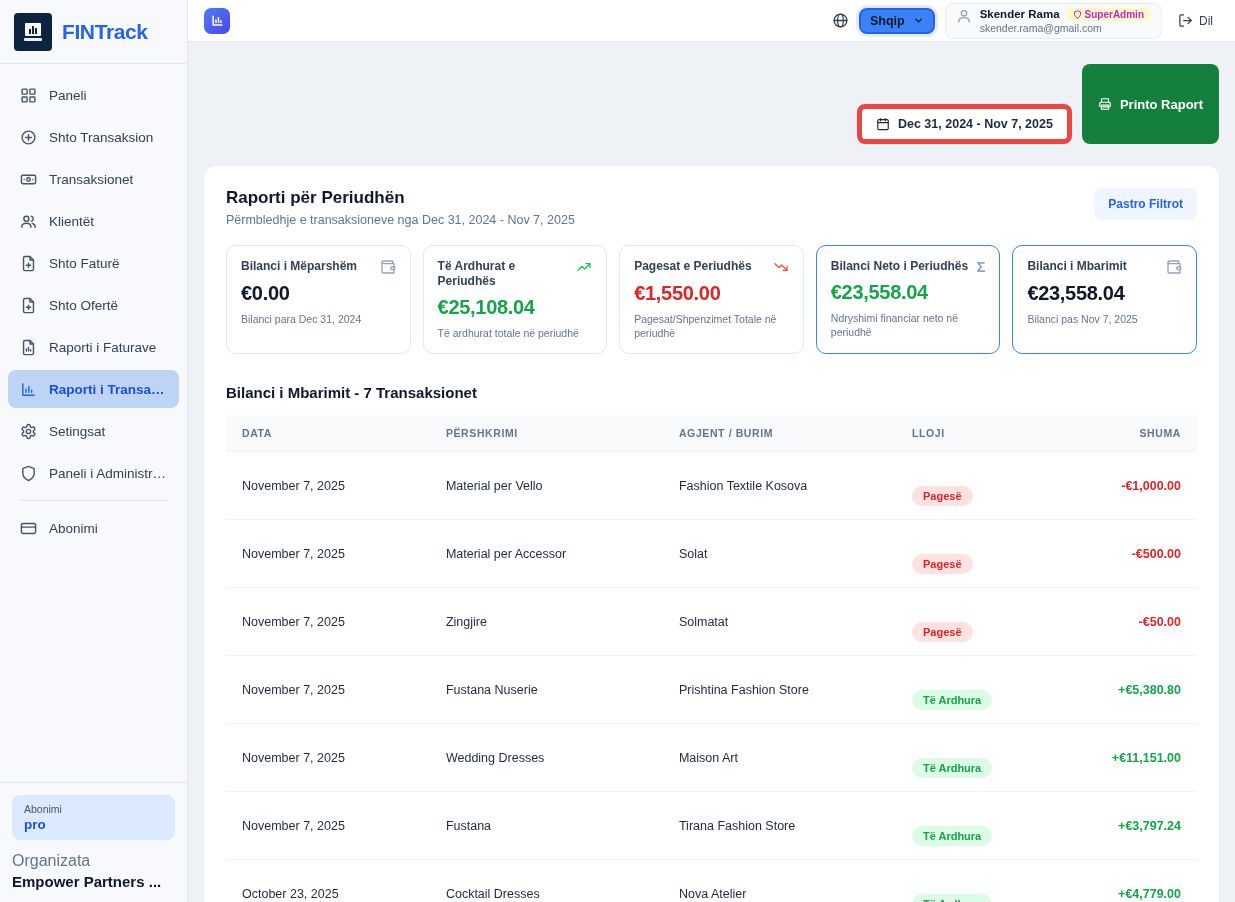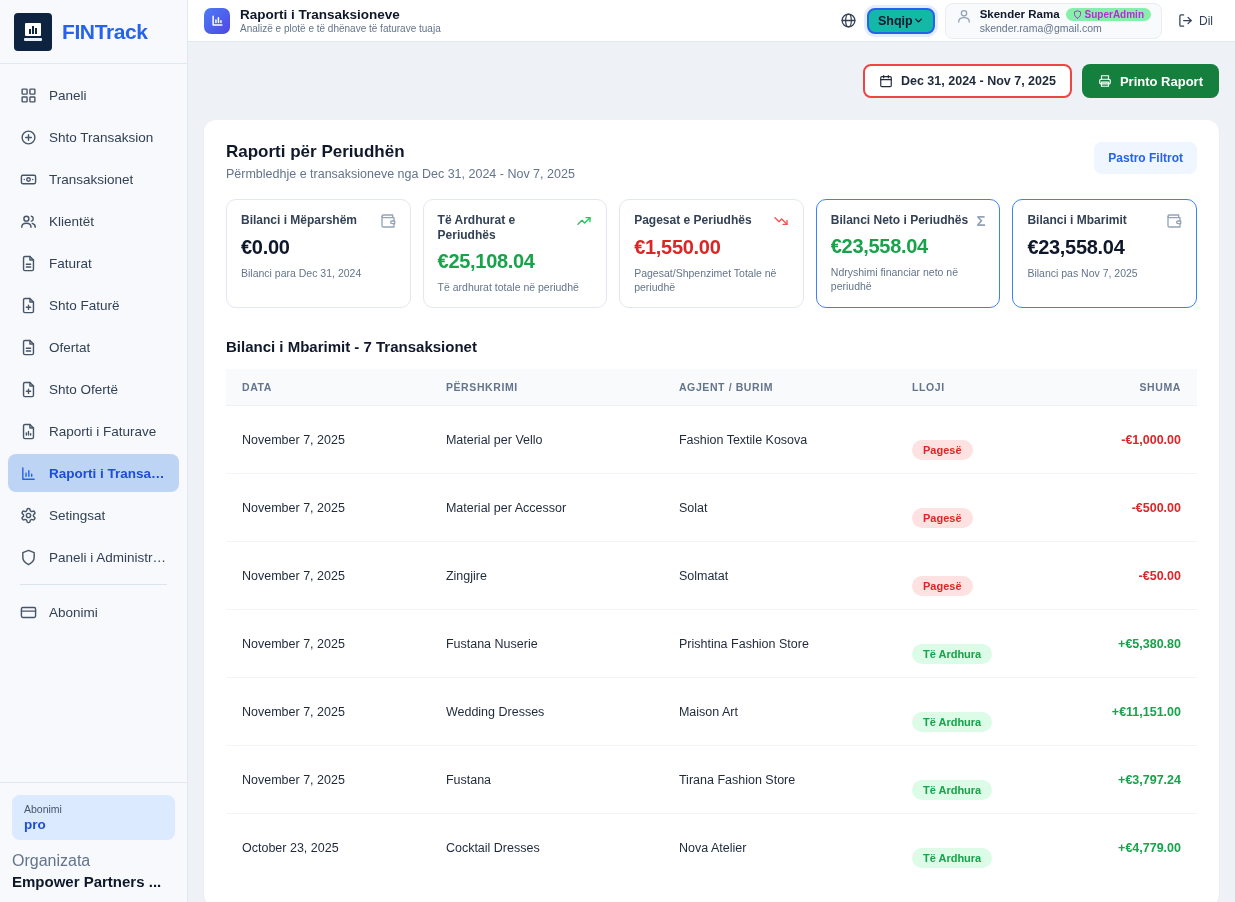--- a/index.html
+++ b/index.html
@@ -30,32 +30,32 @@
   .org .v { font-size:15px; font-weight:700; color:#0f172a; white-space:nowrap; overflow:hidden; text-overflow:ellipsis; }
 
   
   .main { flex:1; display:flex; flex-direction:column; min-width:0; }
   .topbar { height:42px; background:#fff; border-bottom:1px solid #e2e8f0; display:flex; align-items:center; padding:0 16px; gap:10px; }
   .tb-icon { width:26px; height:26px; border-radius:7px; background:linear-gradient(135deg,#4c7cf5,#4f46e5); display:flex; align-items:center; justify-content:center; color:#fff; flex:none; }
   .tb-title { font-size:13.5px; font-weight:700; color:#0f172a; line-height:1.2; }
   .tb-sub { font-size:10px; color:#64748b; }
   .tb-right { margin-left:auto; display:flex; align-items:center; gap:10px; }
   .globe { color:#334155; }
-  .lang-select { display:flex; align-items:center; gap:0; border:2px solid #2563eb; border-radius:8px; padding:4px 9px; font-size:12.5px; font-weight:600; color:#0f172a; background:#14b8a6; cursor:pointer; box-shadow:0 0 0 3px rgba(37,99,235,.12);text-align:right; }
+  .lang-select { display:flex; align-items:center; gap:8px; border:2px solid #2563eb; border-radius:8px; padding:4px 9px; font-size:12.5px; font-weight:600; color:#0f172a; background:#3b82f6; cursor:pointer; box-shadow:0 0 0 3px rgba(37,99,235,.12);text-align:right; }
   .user-chip { display:flex; align-items:flex-start; gap:8px; background:#f8fafc; border:1px solid #e9edf3; border-radius:8px; padding:4px 10px; cursor:pointer; }
   .user-ic { color:#94a3b8; }
   .user-name-row { display:flex; align-items:center; gap:6px; }
   .user-name { font-size:11.5px; font-weight:700; color:#0f172a; }
-  .role-badge { display:inline-flex; align-items:center; gap:3px; background:#86efac; color:#c026d3; font-size:10px; font-weight:700; border-radius:999px; padding:1px 7px; }
+  .role-badge { display:inline-flex; align-items:center; gap:3px; background:#fef9c3; color:#c026d3; font-size:10px; font-weight:700; border-radius:999px; padding:1px 7px; }
   .user-email { font-size:10.5px; color:#64748b; margin-top:1px; }
   .logout { display:flex; align-items:center; gap:6px; font-size:12px; color:#334155; cursor:pointer; padding:4px 6px; }
 
   .content { flex:1; background:#eef2f7; padding:22px 16px; overflow:hidden; }
   .actions-row { display:flex; justify-content:flex-end; gap:10px; margin-bottom:22px; }
-  .date-btn { display:flex; align-items:center; gap:8px; background:#fff; border:2px solid #ef4444; border-radius:8px; padding:8px 14px; font-size:12.5px; font-weight:600; color:#1e293b; cursor:pointer; }
+  .date-btn { display:flex; align-items:center; gap:8px; background:#fff; border:5px solid #ef4444; border-radius:8px; padding:8px 14px; font-size:12.5px; font-weight:600; color:#1e293b; cursor:pointer;margin-top:40px; }
   .print-btn { display:flex; align-items:center; gap:8px; background:#15803d; border:none; border-radius:8px; padding:8px 16px; font-size:13px; font-weight:600; color:#fff; cursor:pointer; }
 
   .panel { background:#fff; border-radius:12px; padding:22px 22px 26px 22px; box-shadow:0 1px 2px rgba(15,23,42,.05); }
   .panel-head { display:flex; justify-content:space-between; align-items:flex-start; margin-bottom:18px; }
   .panel-title { font-size:17px; font-weight:700; color:#0f172a; }
   .panel-sub { font-size:12.5px; color:#64748b; margin-top:5px; }
   .clear-btn { background:#eff6ff; color:#2563eb; font-size:12px; font-weight:700; border:none; border-radius:8px; padding:9px 14px; cursor:pointer; }
 
   .stats { display:grid; grid-template-columns:repeat(5,1fr); gap:12px; margin-bottom:30px; }
   .stat { border:1px solid #e2e8f0; border-radius:10px; padding:13px 14px; background:#fff; min-height:92px; }
@@ -129,39 +129,23 @@
           <path d="M2.5 20c0-3.5 3-5.5 6.5-5.5s6.5 2 6.5 5.5"></path>
           <path d="M16 4.6a3.5 3.5 0 0 1 0 6.8"></path>
           <path d="M21.5 20c0-2.8-1.8-4.6-4.2-5.3"></path>
         </svg>
       <span class="lbl">Klientët</span>
     </div>
     <div class="nav-item">
       <svg class="ic" viewBox="0 0 24 24" fill="none" stroke="currentColor" stroke-width="2" stroke-linecap="round" stroke-linejoin="round">
           <path d="M14 2H7a2 2 0 0 0-2 2v16a2 2 0 0 0 2 2h10a2 2 0 0 0 2-2V7z"></path>
           <path d="M14 2v5h5"></path>
-          <path d="M9 13h6M9 17h6"></path>
-        </svg>
-      <span class="lbl">Faturat</span>
-    </div>
-    <div class="nav-item">
-      <svg class="ic" viewBox="0 0 24 24" fill="none" stroke="currentColor" stroke-width="2" stroke-linecap="round" stroke-linejoin="round">
-          <path d="M14 2H7a2 2 0 0 0-2 2v16a2 2 0 0 0 2 2h10a2 2 0 0 0 2-2V7z"></path>
-          <path d="M14 2v5h5"></path>
           <path d="M12 11.5v6M9 14.5h6"></path>
         </svg>
       <span class="lbl">Shto Faturë</span>
-    </div>
-    <div class="nav-item">
-      <svg class="ic" viewBox="0 0 24 24" fill="none" stroke="currentColor" stroke-width="2" stroke-linecap="round" stroke-linejoin="round">
-          <path d="M14 2H7a2 2 0 0 0-2 2v16a2 2 0 0 0 2 2h10a2 2 0 0 0 2-2V7z"></path>
-          <path d="M14 2v5h5"></path>
-          <path d="M9 13h6M9 17h6"></path>
-        </svg>
-      <span class="lbl">Ofertat</span>
     </div>
     <div class="nav-item">
       <svg class="ic" viewBox="0 0 24 24" fill="none" stroke="currentColor" stroke-width="2" stroke-linecap="round" stroke-linejoin="round">
           <path d="M14 2H7a2 2 0 0 0-2 2v16a2 2 0 0 0 2 2h10a2 2 0 0 0 2-2V7z"></path>
           <path d="M14 2v5h5"></path>
           <path d="M12 11.5v6M9 14.5h6"></path>
         </svg>
       <span class="lbl">Shto Ofertë</span>
     </div>
     <div class="nav-item">
@@ -215,24 +199,20 @@
 </aside>
 
 <div class="main">
 
   <header class="topbar">
     <div class="tb-icon">
       <svg width="15" height="15" viewBox="0 0 24 24" fill="none" stroke="currentColor" stroke-width="2.4" stroke-linecap="round" stroke-linejoin="round">
           <path d="M5 5v14h14"></path>
           <path d="M9.5 15v-4M13.5 15V7.5M17.5 15v-2.5"></path>
         </svg>
-    </div>
-    <div>
-      <div class="tb-title">Raporti i Transaksioneve</div>
-      <div class="tb-sub">Analizë e plotë e të dhënave të faturave tuaja</div>
     </div>
     <div class="tb-right">
       <svg class="globe" width="17" height="17" viewBox="0 0 24 24" fill="none" stroke="currentColor" stroke-width="1.8" stroke-linecap="round">
           <circle cx="12" cy="12" r="9"></circle>
           <path d="M3 12h18"></path>
           <ellipse cx="12" cy="12" rx="4" ry="9"></ellipse>
         </svg>
       <div class="lang-select">
         <span>Shqip</span>
         <svg width="11" height="11" viewBox="0 0 24 24" fill="none" stroke="#0f172a" stroke-width="3" stroke-linecap="round" stroke-linejoin="round">

